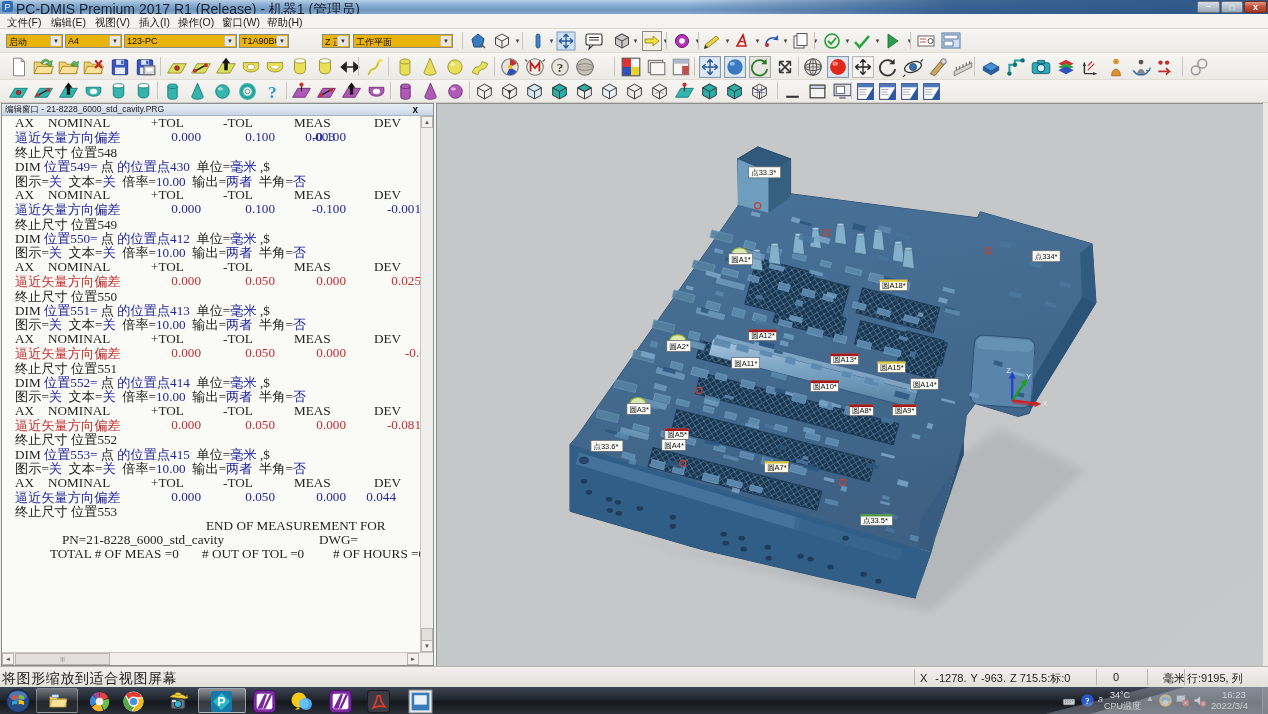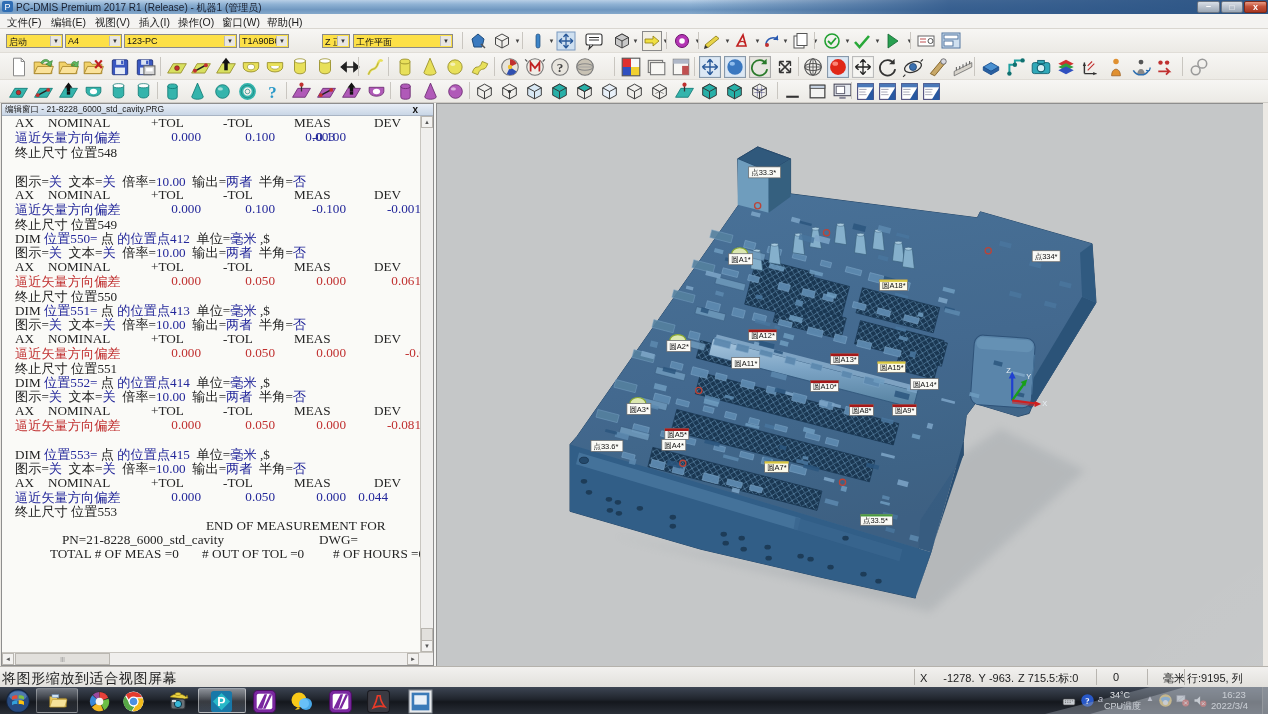--- a/index.html
+++ b/index.html
@@ -1,25 +1,25 @@
 <!DOCTYPE html>
 <html><head><meta charset="utf-8"><title>PC-DMIS</title><style>
 *{margin:0;padding:0;box-sizing:border-box}
 html,body{width:1268px;height:714px;overflow:hidden}
 body{font-family:"Liberation Sans",sans-serif;position:relative;background:#ece9e4}
 .abs{position:absolute}
 #titlebar{left:0;top:0;width:1268px;height:14px;background:linear-gradient(180deg,#b8cfe6 0%,#8fb2d4 30%,#6f97c0 70%,#86a9cb 100%);}
-#titlebar .ttxt{position:absolute;left:16px;top:1px;font-size:10px;color:#1a2030;white-space:nowrap}
+#titlebar .ttxt{position:absolute;left:16px;top:1px;font-size:14px;color:#1a2030;white-space:nowrap}
 #menubar{left:0;top:14px;width:1268px;height:15px;background:#f4f3f1;border-bottom:1px solid #d9d6d0}
 .mi{position:absolute;top:2px;font-size:10.5px;color:#1c1c1c;white-space:nowrap}
 .tbrow{left:0;width:1268px;background:linear-gradient(180deg,#f7f6f4,#eceae5)}
 #tb1{top:29px;height:23px}
 #tb2{top:52px;height:27px;border-top:1px solid #e0ddd7}
 #tb3{top:79px;height:24px;border-top:1px solid #e0ddd7;border-bottom:1px solid #cfccc6}
-.combo{position:absolute;top:34px;height:14px;background:#fde047;border:1px solid #8a8a8a;font-size:9px;color:#111;padding:1px 2px;white-space:nowrap;overflow:hidden}
+.combo{position:absolute;top:34px;height:14px;background:#eab308;border:1px solid #8a8a8a;font-size:9px;color:#111;padding:1px 2px;white-space:nowrap;overflow:hidden}
 .combo .da{position:absolute;right:1px;top:1px;width:11px;height:10px;background:#e8e6e2;border-left:1px solid #bbb;font-size:6px;color:#333;text-align:center;line-height:10px}
 .cjk{font-family:"Liberation Sans",sans-serif}
 #editwin{left:1px;top:103px;width:433px;height:563px;background:#fafaf7;border:1px solid #8e8e8e}
 #edittitle{position:absolute;left:0;top:0;width:431px;height:12px;background:linear-gradient(180deg,#e8eef6,#c9d6e6);border-bottom:1px solid #a8b4c4;font-size:8.5px;color:#222;padding-left:3px;white-space:nowrap}
 #editbody{position:absolute;left:1px;top:12px;width:417px;height:536px;overflow:hidden;font-family:"Liberation Serif",serif;font-size:13.2px;color:#262626}
 .ln{position:absolute;left:0;width:417px;height:14.4px;white-space:nowrap}
 .ra{position:absolute;top:0;text-align:right}
 .bl{color:#23279a}.rd{color:#c03030}.bk{color:#242424}
 #vscr{position:absolute;right:0;top:12px;width:13px;height:537px;background:#f0efed;border-left:1px solid #c9c6c0}
 #hscr{position:absolute;left:0;bottom:0;width:431px;height:13px;background:#f0efed;border-top:1px solid #c9c6c0}
@@ -562,20 +562,23 @@
 <div class="ln" style="top:13.4px">
         <span class="abs bl" style="left:12px;top:0"><span class="cjk">逼近矢量方向偏差</span></span>
         <span class="ra bl" style="left:0;width:198px">0.000</span>
         <span class="ra bl" style="left:0;width:272px">0.100</span>
         <span class="ra bl" style="left:0;width:343px">-0.100</span>
         <span class="ra bl" style="left:0;width:332px">0.003</span>
       </div>
 <div class="ln" style="top:27.8px">
         <span class="abs bk" style="left:12px;top:0"><span class="cjk">终止尺寸</span> <span class="cjk">位置</span>548</span>
       </div>
+<div class="ln" style="top:42.1px">
+        <span class="abs bk" style="left:12px;top:0">DIM <span class="bl"><span class="cjk">位置</span>549=</span> <span class="cjk">点</span> <span class="bl"><span class="cjk">的位置点</span>430</span>&nbsp;&nbsp;<span class="cjk">单位</span>=<span class="bl"><span class="cjk">毫米</span></span> ,$</span>
+      </div>
 <div class="ln" style="top:56.5px">
         <span class="abs bk" style="left:12px;top:0"><span class="cjk">图示</span>=<span class="bl"><span class="cjk">关</span></span>&nbsp;&nbsp;<span class="cjk">文本</span>=<span class="bl"><span class="cjk">关</span></span>&nbsp;&nbsp;<span class="cjk">倍率</span>=<span class="bl">10.00</span>&nbsp;&nbsp;<span class="cjk">输出</span>=<span class="bl"><span class="cjk">两者</span></span>&nbsp;&nbsp;<span class="cjk">半角</span>=<span class="bl"><span class="cjk">否</span></span></span>
       </div>
 <div class="ln" style="top:70.9px">
         <span class="abs bk" style="left:12px;top:0">AX</span>
         <span class="abs bk" style="left:45px;top:0">NOMINAL</span>
         <span class="abs bk" style="left:148px;top:0">+TOL</span>
         <span class="abs bk" style="left:220px;top:0">-TOL</span>
         <span class="abs bk" style="left:291px;top:0">MEAS</span>
         <span class="abs bk" style="left:371px;top:0">DEV</span>
@@ -602,21 +605,21 @@
         <span class="abs bk" style="left:148px;top:0">+TOL</span>
         <span class="abs bk" style="left:220px;top:0">-TOL</span>
         <span class="abs bk" style="left:291px;top:0">MEAS</span>
         <span class="abs bk" style="left:371px;top:0">DEV</span>
       </div>
 <div class="ln" style="top:157.2px">
         <span class="abs rd" style="left:12px;top:0"><span class="cjk">逼近矢量方向偏差</span></span>
         <span class="ra rd" style="left:0;width:198px">0.000</span>
         <span class="ra rd" style="left:0;width:272px">0.050</span>
         <span class="ra rd" style="left:0;width:343px">0.000</span>
-        <span class="ra rd" style="left:0;width:418px">0.061</span>
+        <span class="ra rd" style="left:0;width:418px">0.025</span>
       </div>
 <div class="ln" style="top:171.6px">
         <span class="abs bk" style="left:12px;top:0"><span class="cjk">终止尺寸</span> <span class="cjk">位置</span>550</span>
       </div>
 <div class="ln" style="top:185.9px">
         <span class="abs bk" style="left:12px;top:0">DIM <span class="bl"><span class="cjk">位置</span>551=</span> <span class="cjk">点</span> <span class="bl"><span class="cjk">的位置点</span>413</span>&nbsp;&nbsp;<span class="cjk">单位</span>=<span class="bl"><span class="cjk">毫米</span></span> ,$</span>
       </div>
 <div class="ln" style="top:200.3px">
         <span class="abs bk" style="left:12px;top:0"><span class="cjk">图示</span>=<span class="bl"><span class="cjk">关</span></span>&nbsp;&nbsp;<span class="cjk">文本</span>=<span class="bl"><span class="cjk">关</span></span>&nbsp;&nbsp;<span class="cjk">倍率</span>=<span class="bl">10.00</span>&nbsp;&nbsp;<span class="cjk">输出</span>=<span class="bl"><span class="cjk">两者</span></span>&nbsp;&nbsp;<span class="cjk">半角</span>=<span class="bl"><span class="cjk">否</span></span></span>
       </div>
@@ -652,40 +655,43 @@
         <span class="abs bk" style="left:291px;top:0">MEAS</span>
         <span class="abs bk" style="left:371px;top:0">DEV</span>
       </div>
 <div class="ln" style="top:301.0px">
         <span class="abs rd" style="left:12px;top:0"><span class="cjk">逼近矢量方向偏差</span></span>
         <span class="ra rd" style="left:0;width:198px">0.000</span>
         <span class="ra rd" style="left:0;width:272px">0.050</span>
         <span class="ra rd" style="left:0;width:343px">0.000</span>
         <span class="ra rd" style="left:0;width:418px">-0.081</span>
       </div>
+<div class="ln" style="top:315.4px">
+        <span class="abs bk" style="left:12px;top:0"><span class="cjk">终止尺寸</span> <span class="cjk">位置</span>552</span>
+      </div>
 <div class="ln" style="top:329.7px">
         <span class="abs bk" style="left:12px;top:0">DIM <span class="bl"><span class="cjk">位置</span>553=</span> <span class="cjk">点</span> <span class="bl"><span class="cjk">的位置点</span>415</span>&nbsp;&nbsp;<span class="cjk">单位</span>=<span class="bl"><span class="cjk">毫米</span></span> ,$</span>
       </div>
 <div class="ln" style="top:344.1px">
         <span class="abs bk" style="left:12px;top:0"><span class="cjk">图示</span>=<span class="bl"><span class="cjk">关</span></span>&nbsp;&nbsp;<span class="cjk">文本</span>=<span class="bl"><span class="cjk">关</span></span>&nbsp;&nbsp;<span class="cjk">倍率</span>=<span class="bl">10.00</span>&nbsp;&nbsp;<span class="cjk">输出</span>=<span class="bl"><span class="cjk">两者</span></span>&nbsp;&nbsp;<span class="cjk">半角</span>=<span class="bl"><span class="cjk">否</span></span></span>
       </div>
 <div class="ln" style="top:358.5px">
         <span class="abs bk" style="left:12px;top:0">AX</span>
         <span class="abs bk" style="left:45px;top:0">NOMINAL</span>
         <span class="abs bk" style="left:148px;top:0">+TOL</span>
         <span class="abs bk" style="left:220px;top:0">-TOL</span>
         <span class="abs bk" style="left:291px;top:0">MEAS</span>
         <span class="abs bk" style="left:371px;top:0">DEV</span>
       </div>
 <div class="ln" style="top:372.9px">
         <span class="abs bl" style="left:12px;top:0"><span class="cjk">逼近矢量方向偏差</span></span>
         <span class="ra bl" style="left:0;width:198px">0.000</span>
         <span class="ra bl" style="left:0;width:272px">0.050</span>
         <span class="ra bl" style="left:0;width:343px">0.000</span>
-        <span class="ra bl" style="left:0;width:385px">0.044</span>
+        <span class="ra bl" style="left:8px;width:385px">0.044</span>
       </div>
 <div class="ln" style="top:387.3px">
         <span class="abs bk" style="left:12px;top:0"><span class="cjk">终止尺寸</span> <span class="cjk">位置</span>553</span>
       </div>
 <div class="ln" style="top:401.6px">
         <span class="abs bk" style="left:203px;top:0">END OF MEASUREMENT FOR</span>
       </div>
 <div class="ln" style="top:416.0px">
         <span class="abs bk" style="left:59px;top:0">PN=21-8228_6000_std_cavity</span>
         <span class="abs bk" style="left:316px;top:0">DWG=</span>
@@ -1038,21 +1044,21 @@
 <path d="M1012 400 L1036 403" stroke="#d02020"></path>
       <path d="M1041 403.5 l-6.5 -3 v6 Z" fill="#d02020" stroke="none"></path>
 <path d="M1012 401.5 l24 3" stroke="#d02020" stroke-width="3" opacity="0.5"></path>
 </g>
 <text x="1006" y="372" font-size="7.5" fill="#e8eef4" font-family="Liberation Sans">Z</text>
 <text x="1026" y="378" font-size="7.5" fill="#e8eef4" font-family="Liberation Sans">Y</text>
 <text x="1042" y="406" font-size="7.5" fill="#e8eef4" font-family="Liberation Sans">X</text>
   </svg>
 <div id="statusbar" class="abs">
 <span class="abs cjk" style="left:2px;top:3px;font-size:14px;letter-spacing:0.6px">将图形缩放到适合视图屏幕</span>
-<span class="abs" style="left:920px;top:4px;font-size:11px">X<span style="margin-left:16px">-1278.</span><span style="margin-left:4px">Y</span><span style="margin-left:3px">-963.</span><span style="margin-left:4px">Z</span><span style="margin-left:3px">715.5:</span><span class="cjk">标</span>:0</span>
+<span class="abs" style="left:920px;top:4px;font-size:11px">X<span style="margin-left:8px">-1278.</span><span style="margin-left:4px">Y</span><span style="margin-left:3px">-963.</span><span style="margin-left:4px">Z</span><span style="margin-left:3px">715.5:</span><span class="cjk">标</span>:0</span>
 <span class="abs" style="left:1113px;top:4px;font-size:11px">0</span>
 <span class="abs cjk" style="left:1163px;top:4px;font-size:11px">毫米</span>
 <span class="abs" style="left:1187px;top:4px;font-size:11px"><span class="cjk">行</span>:9195, <span class="cjk">列</span></span>
 <div class="abs" style="left:914px;top:2px;width:1px;height:16px;background:#b8b5b0"></div>
 <div class="abs" style="left:1096px;top:2px;width:1px;height:16px;background:#b8b5b0"></div>
 <div class="abs" style="left:1147px;top:2px;width:1px;height:16px;background:#b8b5b0"></div>
 <div class="abs" style="left:1184px;top:2px;width:1px;height:16px;background:#b8b5b0"></div>
 </div>
 <div id="taskbar" class="abs">
 <svg class="tico" style="left:5px;top:1px" width="26" height="26" viewBox="0 0 24 24">

